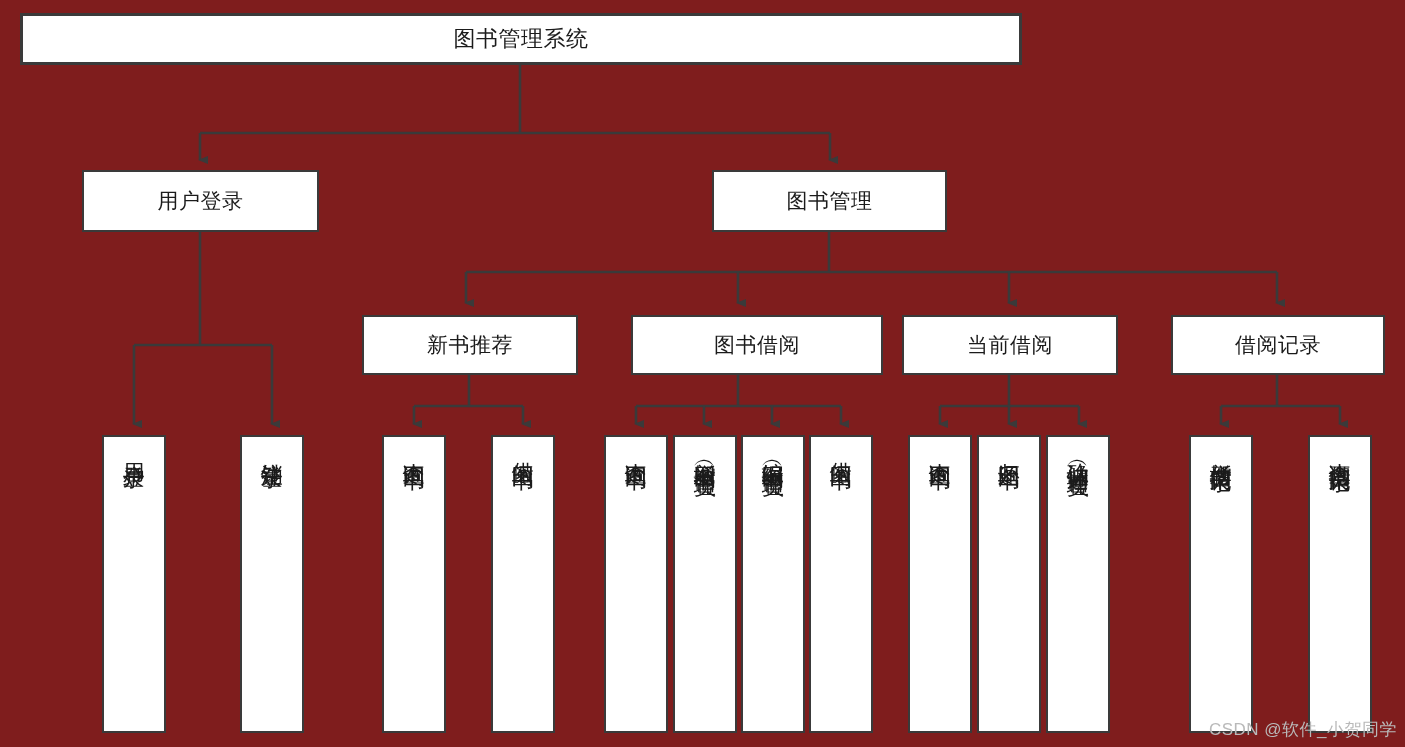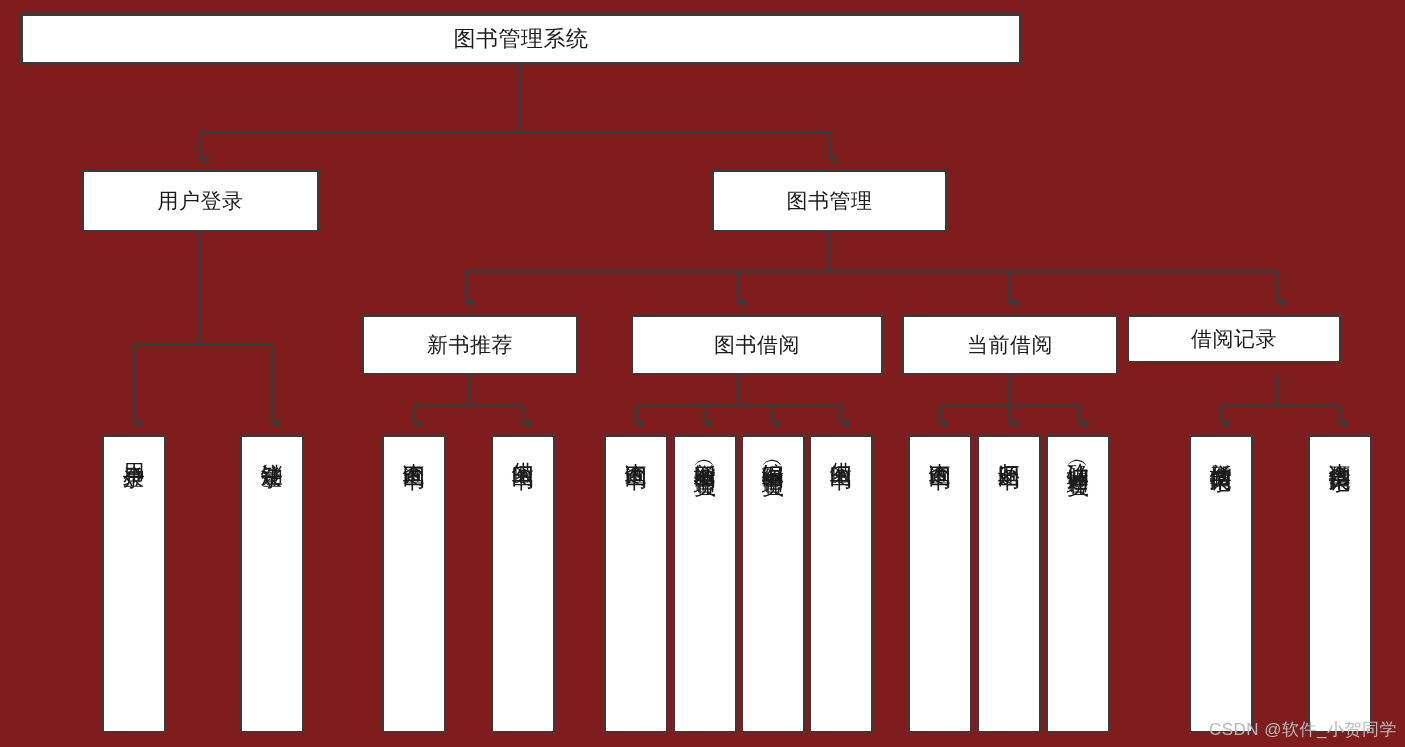--- a/index.html
+++ b/index.html
@@ -148,21 +148,21 @@
   </div>
 
   <div class="node lvl2" style="left:631px; top:315px; width:252px; height:60px;">
     <span class="lbl">图书借阅</span>
   </div>
 
   <div class="node lvl2" style="left:902px; top:315px; width:216px; height:60px;">
     <span class="lbl">当前借阅</span>
   </div>
 
-  <div class="node lvl2" style="left:1127px; top:315px; width:214px; height:48px;">
+  <div class="node lvl2" style="left:1171px; top:315px; width:214px; height:60px;">
     <span class="lbl">借阅记录</span>
   </div>
 
   <div class="leaf" style="left:102px; top:435px; width:64px; height:298px;">
     <span class="vlbl">用户登录</span>
   </div>
 
   <div class="leaf" style="left:240px; top:435px; width:64px; height:298px;">
     <span class="vlbl">注销登录</span>
   </div>

